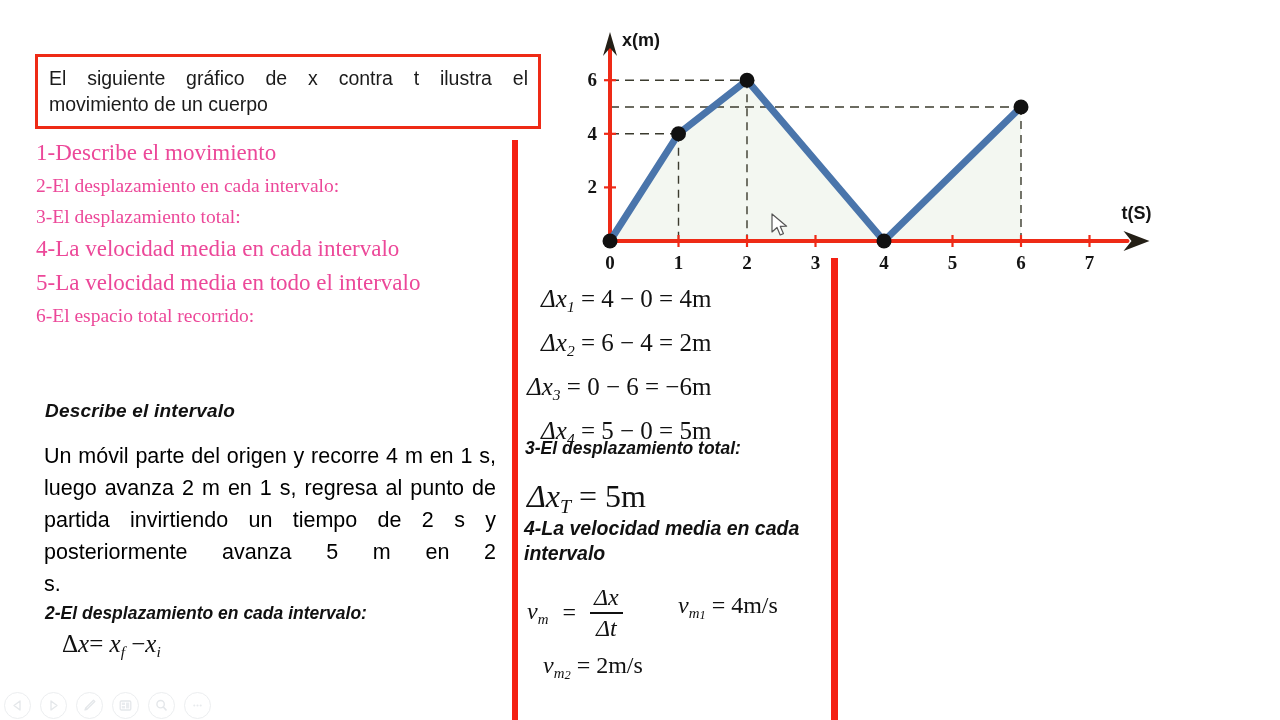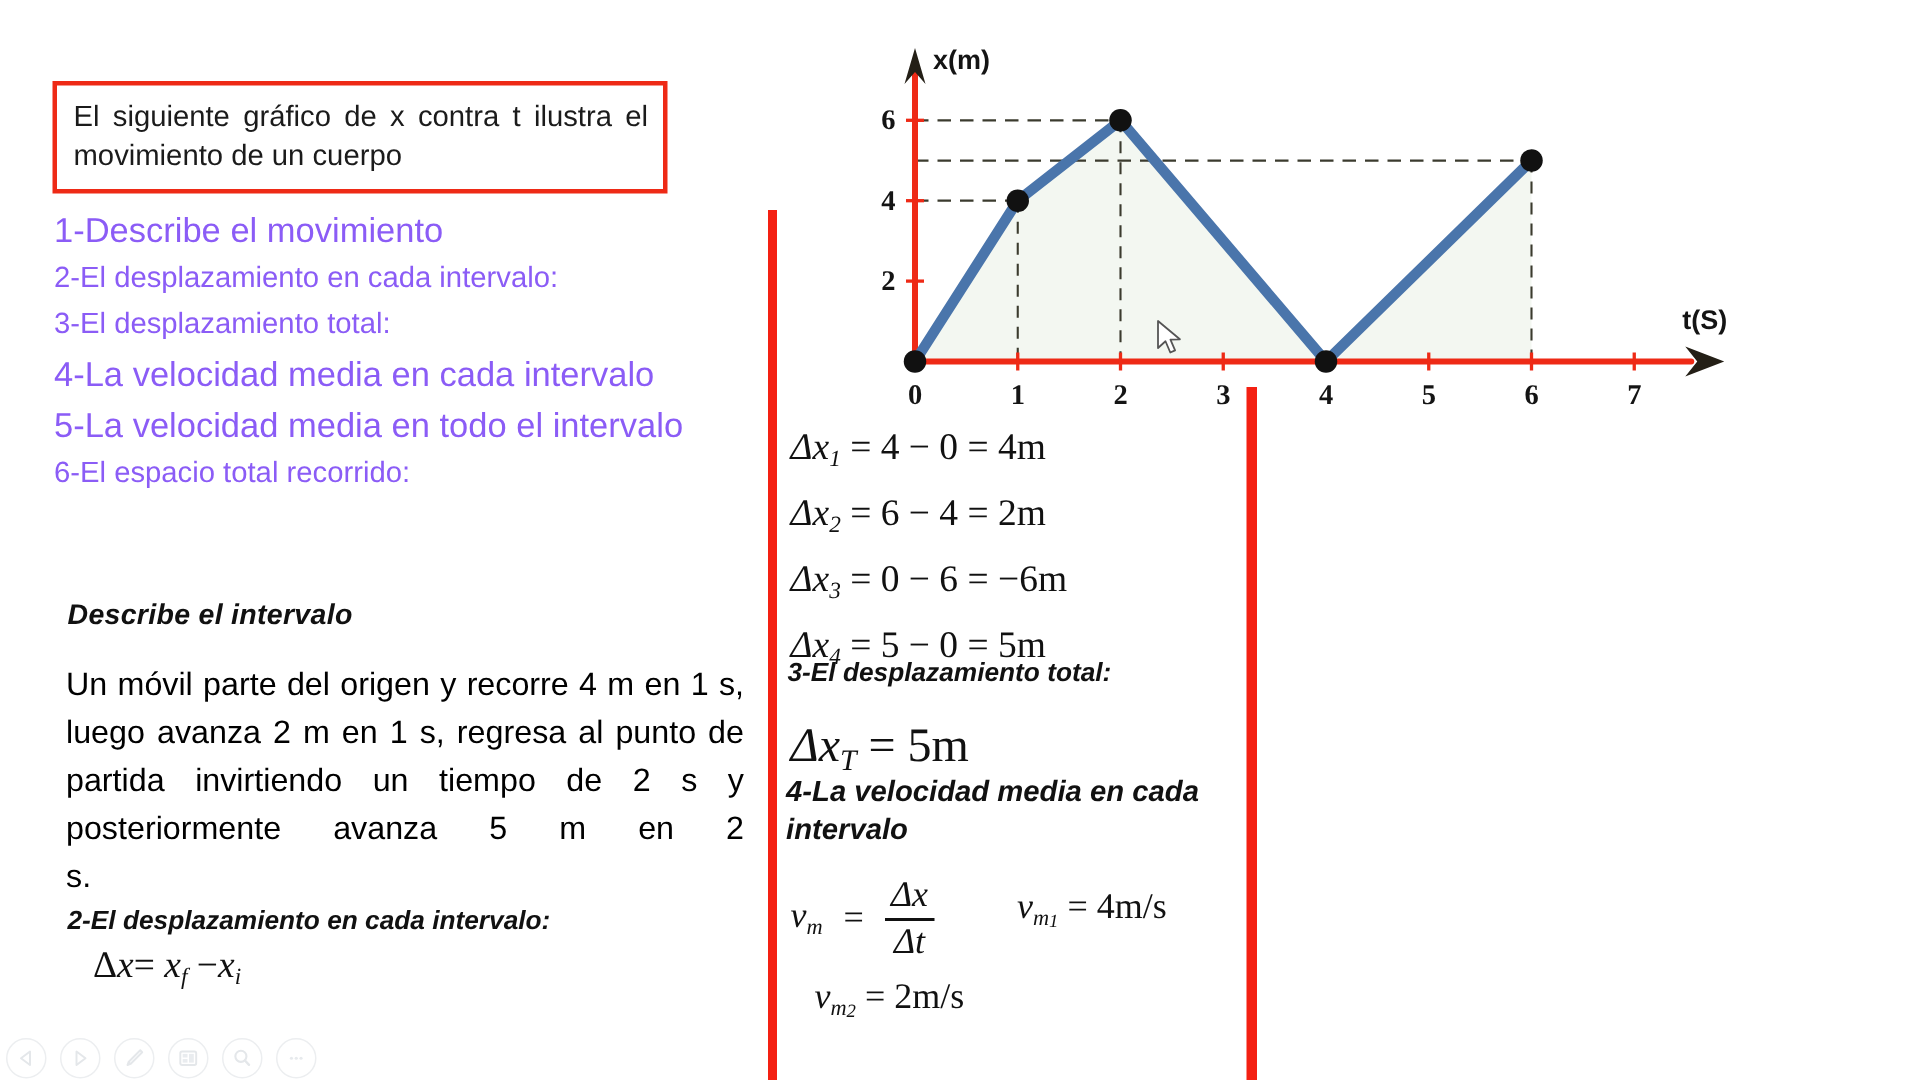--- a/index.html
+++ b/index.html
@@ -12,37 +12,37 @@
   }
   
   .abs{position:absolute;}
   .serif{font-family:"Liberation Serif", serif;}
   .mi{font-family:"Liberation Serif", serif;font-style:italic;}
   sub{font-size:.62em;vertical-align:-0.32em;font-style:italic;}
   .sub2{font-size:.52em;vertical-align:-0.5em;font-style:italic;}
 
   
   #stmt-box{
-    left:35px;top:54px;width:410px;
+    left:35px;top:54px;width:506px;
     border:3px solid #ee2a16;
     background:#fff;
     box-sizing:border-box;
     padding:8px 10px 9px 11px;
   }
   #stmt-box p{
     margin:0;font-size:19.5px;line-height:26px;
     text-align:justify;text-align-last:justify;
     color:#1b1b1b;
   }
   #stmt-box p.last{text-align-last:left;}
 
   
   #q-list{left:36px;top:136px;width:470px;}
   #q-list .q{
-    color:#8b5cf6;white-space:nowrap;
+    color:#ec4899;white-space:nowrap;font-family:Liberation Serif, serif;
   }
   #q-list .q.big{font-size:23px;line-height:34px;}
   #q-list .q.sm{font-size:19.5px;line-height:31px;}
 
   
   #describe-head{
     left:45px;top:400px;font-size:19px;font-weight:bold;font-style:italic;
     letter-spacing:.2px;
   }
   #describe-body{
@@ -60,21 +60,21 @@
   #left-f-eq{
     left:62px;top:630px;font-size:25px;
   }
 
   
   #div-1{left:512px;top:140px;width:6px;height:580px;background:#f42012;}
   #div-2{left:831px;top:258px;width:7px;height:462px;background:#f42012;}
 
   
   #mid-eqs{left:527px;top:281px;}
-  #mid-eqs .eq{font-size:25px;line-height:36px;white-space:nowrap;}
+  #mid-eqs .eq{font-size:25px;line-height:36px;white-space:nowrap;text-align:right;}
   #mid-h3{left:525px;top:438px;font-size:17.5px;font-weight:bold;font-style:italic;}
   #mid-eq-total{left:527px;top:478px;font-size:32px;}
   #mid-h4{left:524px;top:516px;width:290px;font-size:19.5px;font-weight:bold;font-style:italic;line-height:25px;}
   #vm-def{left:527px;top:585px;font-size:24px;display:flex;align-items:center;gap:14px;}
   .frac{display:inline-flex;flex-direction:column;align-items:center;line-height:1.05;vertical-align:middle;}
   .frac .num{padding:0 4px;}
   .frac .bar{display:block;width:100%;height:1.6px;background:#111;margin:2px 0;}
   .frac .den{padding:0 4px;}
   #vm1{left:678px;top:592px;font-size:24px;white-space:nowrap;}
   #vm2{left:527px;top:652px;font-size:24px;white-space:nowrap;margin-left:16px;}

